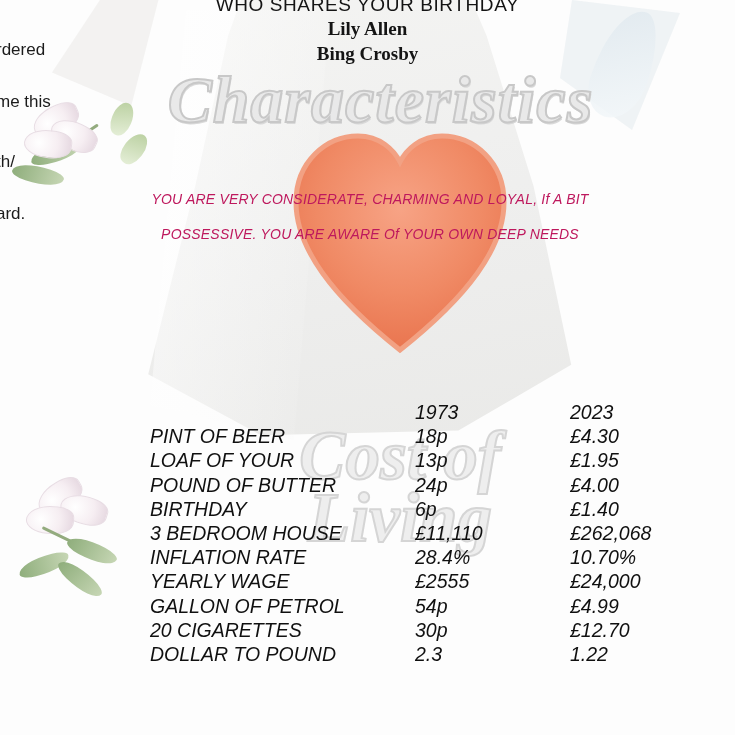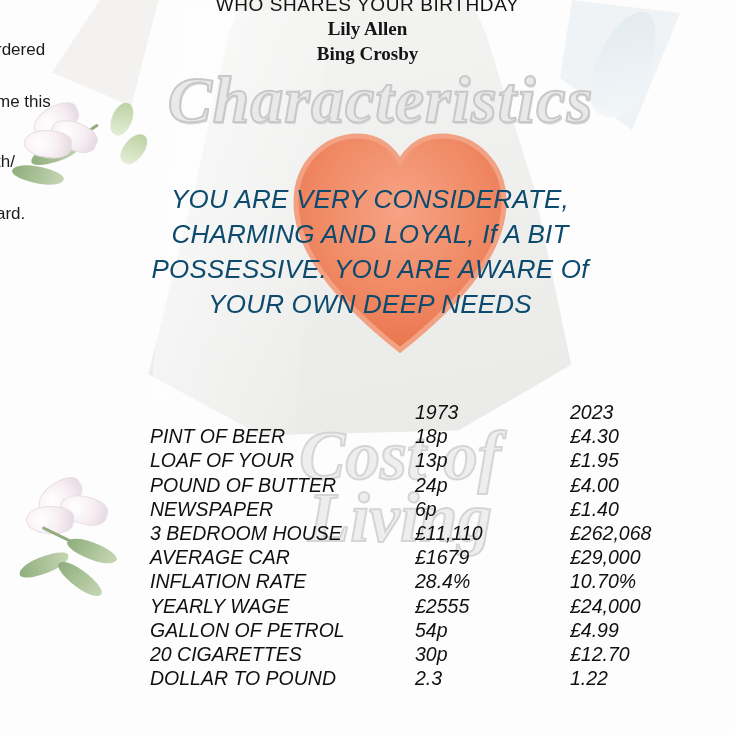--- a/index.html
+++ b/index.html
@@ -171,23 +171,23 @@
 
   
   .charac-text {
     position: absolute;
     left: 150px;
     top: 182px;
     width: 440px;
     text-align: center;
     font-family: "Liberation Sans", sans-serif;
     font-style: italic;
-    font-size: 26px;
+    font-size: 14px;
     line-height: 35px;
-    color: #0c4a6e;
+    color: #be185d;
     letter-spacing: .2px;
   }
 
   
   .watermark {
     position: absolute;
     left: 235px;
     top: 425px;
     width: 330px;
     font-family: "Liberation Serif", serif;
@@ -304,35 +304,30 @@
           <td class="col-item">LOAF OF YOUR</td>
           <td class="col-old">13p</td>
           <td class="col-new">£1.95</td>
         </tr>
         <tr>
           <td class="col-item">POUND OF BUTTER</td>
           <td class="col-old">24p</td>
           <td class="col-new">£4.00</td>
         </tr>
         <tr>
-          <td class="col-item">NEWSPAPER</td>
+          <td class="col-item">BIRTHDAY</td>
           <td class="col-old">6p</td>
           <td class="col-new">£1.40</td>
         </tr>
         <tr>
           <td class="col-item">3 BEDROOM HOUSE</td>
           <td class="col-old">£11,110</td>
           <td class="col-new">£262,068</td>
         </tr>
         <tr>
-          <td class="col-item">AVERAGE CAR</td>
-          <td class="col-old">£1679</td>
-          <td class="col-new">£29,000</td>
-        </tr>
-        <tr>
           <td class="col-item">INFLATION RATE</td>
           <td class="col-old">28.4%</td>
           <td class="col-new">10.70%</td>
         </tr>
         <tr>
           <td class="col-item">YEARLY WAGE</td>
           <td class="col-old">£2555</td>
           <td class="col-new">£24,000</td>
         </tr>
         <tr>

